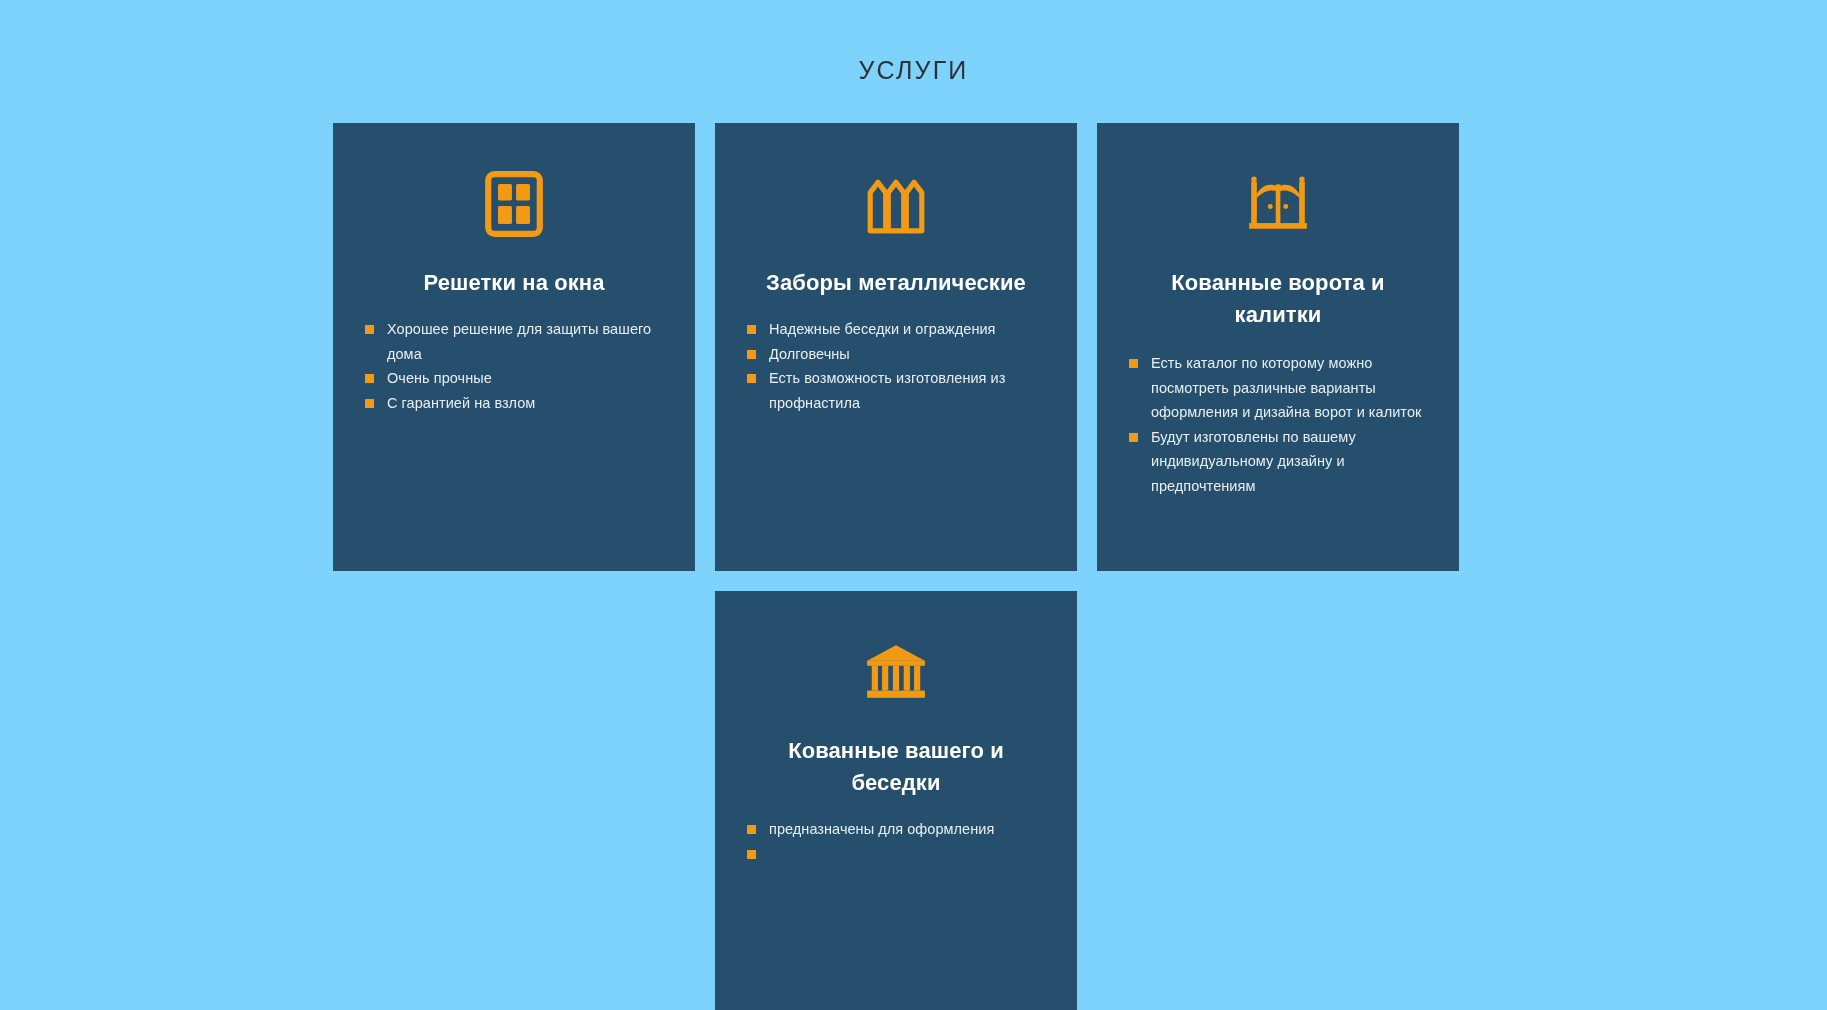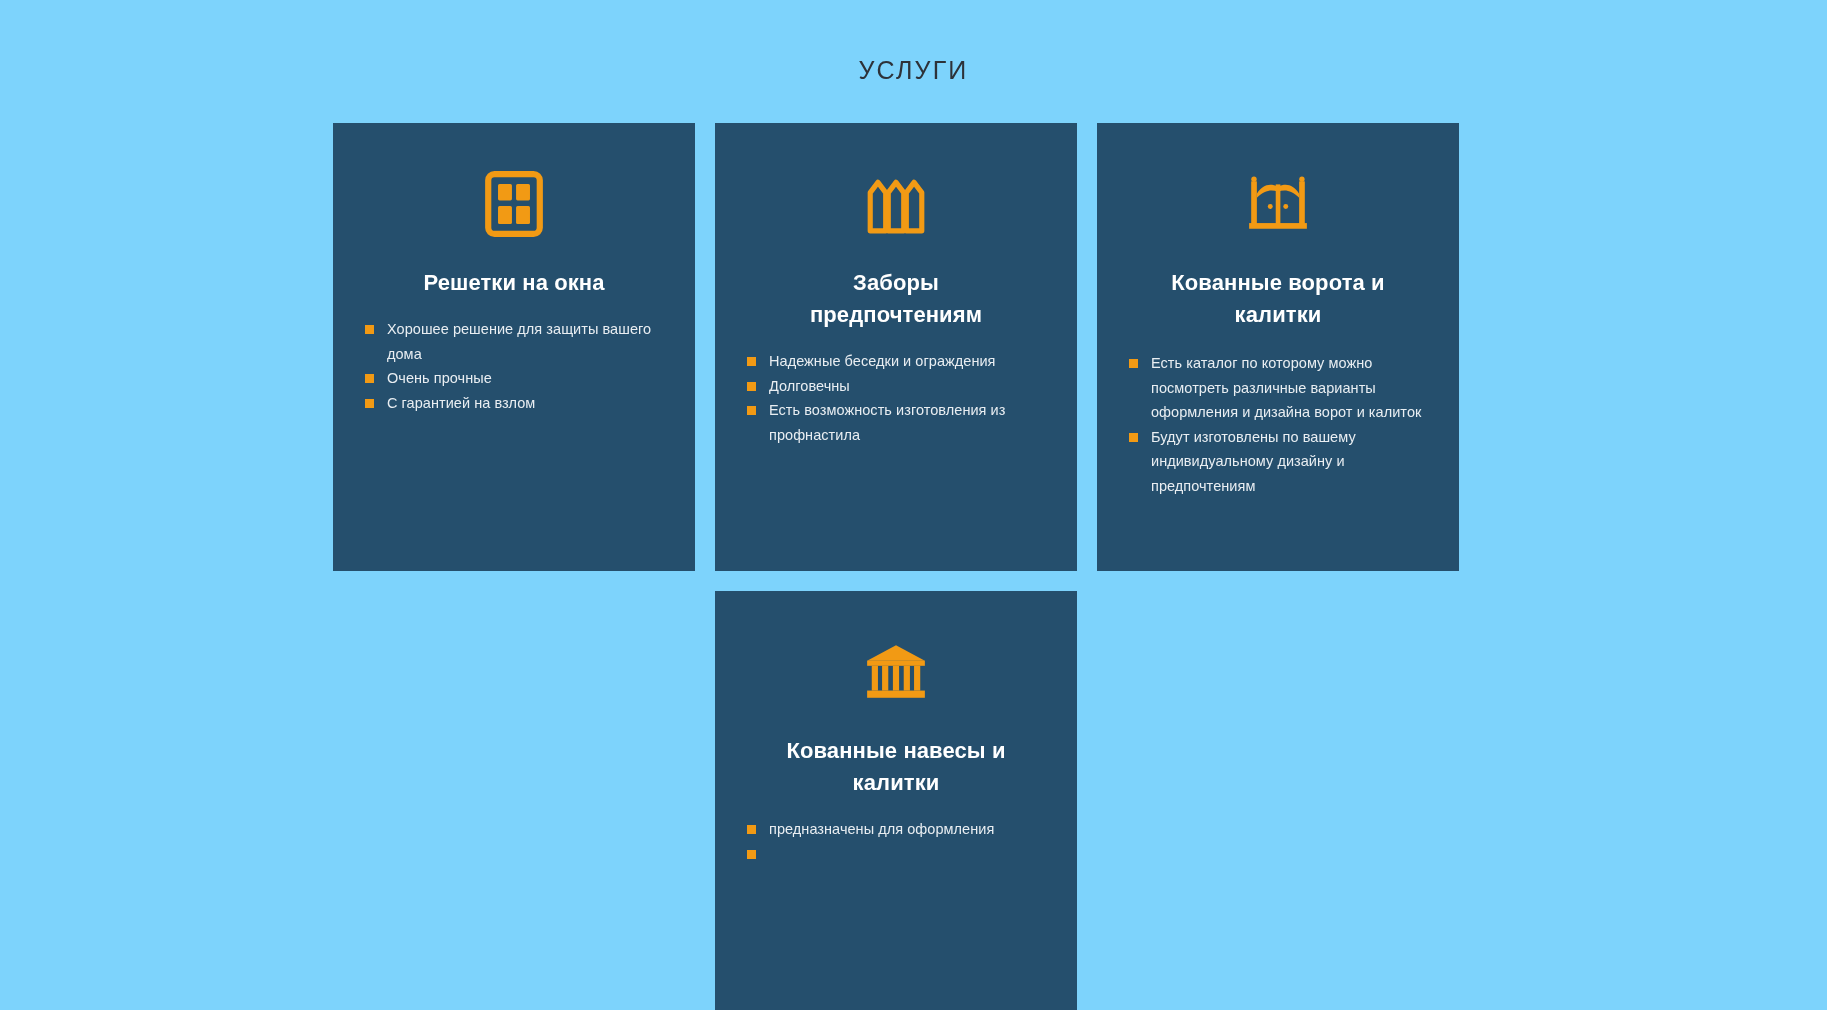--- a/index.html
+++ b/index.html
@@ -162,21 +162,21 @@
             <path d="M7 58 V21 L14.5 11 L22 21 V58 Z"></path>
             <path d="M24.5 58 V21 L32 11 L39.5 21 V58 Z"></path>
             <path d="M42 58 V21 L49.5 11 L57 21 V58 Z"></path>
           </g>
           <rect x="21.5" y="25" width="4.5" height="8" fill="#f29a14"></rect>
           <rect x="38.5" y="25" width="4.5" height="8" fill="#f29a14"></rect>
           <rect x="21.5" y="40" width="4.5" height="8" fill="#f29a14"></rect>
           <rect x="38.5" y="40" width="4.5" height="8" fill="#f29a14"></rect>
         </svg>
 
-        <div class="card-title">Заборы предпочтениям</div>
+        <div class="card-title">Заборы металлические</div>
 
         <ul class="card-list">
           <li class="card-list-item">
             <span class="bullet-square"></span>
             <span>Надежные беседки и ограждения</span>
           </li>
           <li class="card-list-item">
             <span class="bullet-square"></span>
             <span>Долговечны</span>
           </li>
@@ -235,21 +235,21 @@
 
           <rect x="8.5" y="26" width="6" height="24" fill="#f29a14"></rect>
           <rect x="18.5" y="26" width="6" height="24" fill="#f29a14"></rect>
           <rect x="29" y="26" width="6" height="24" fill="#f29a14"></rect>
           <rect x="39.5" y="26" width="6" height="24" fill="#f29a14"></rect>
           <rect x="49.5" y="26" width="6" height="24" fill="#f29a14"></rect>
 
           <rect x="4" y="50" width="56" height="7" fill="#f29a14"></rect>
         </svg>
 
-        <div class="card-title">Кованные навесы и калитки</div>
+        <div class="card-title">Кованные вашего и беседки</div>
 
         <ul class="card-list">
           <li class="card-list-item">
             <span class="bullet-square"></span>
             <span>предназначены для оформления</span>
           </li>
           <li class="card-list-item">
             <span class="bullet-square"></span>
           </li>
         </ul>

